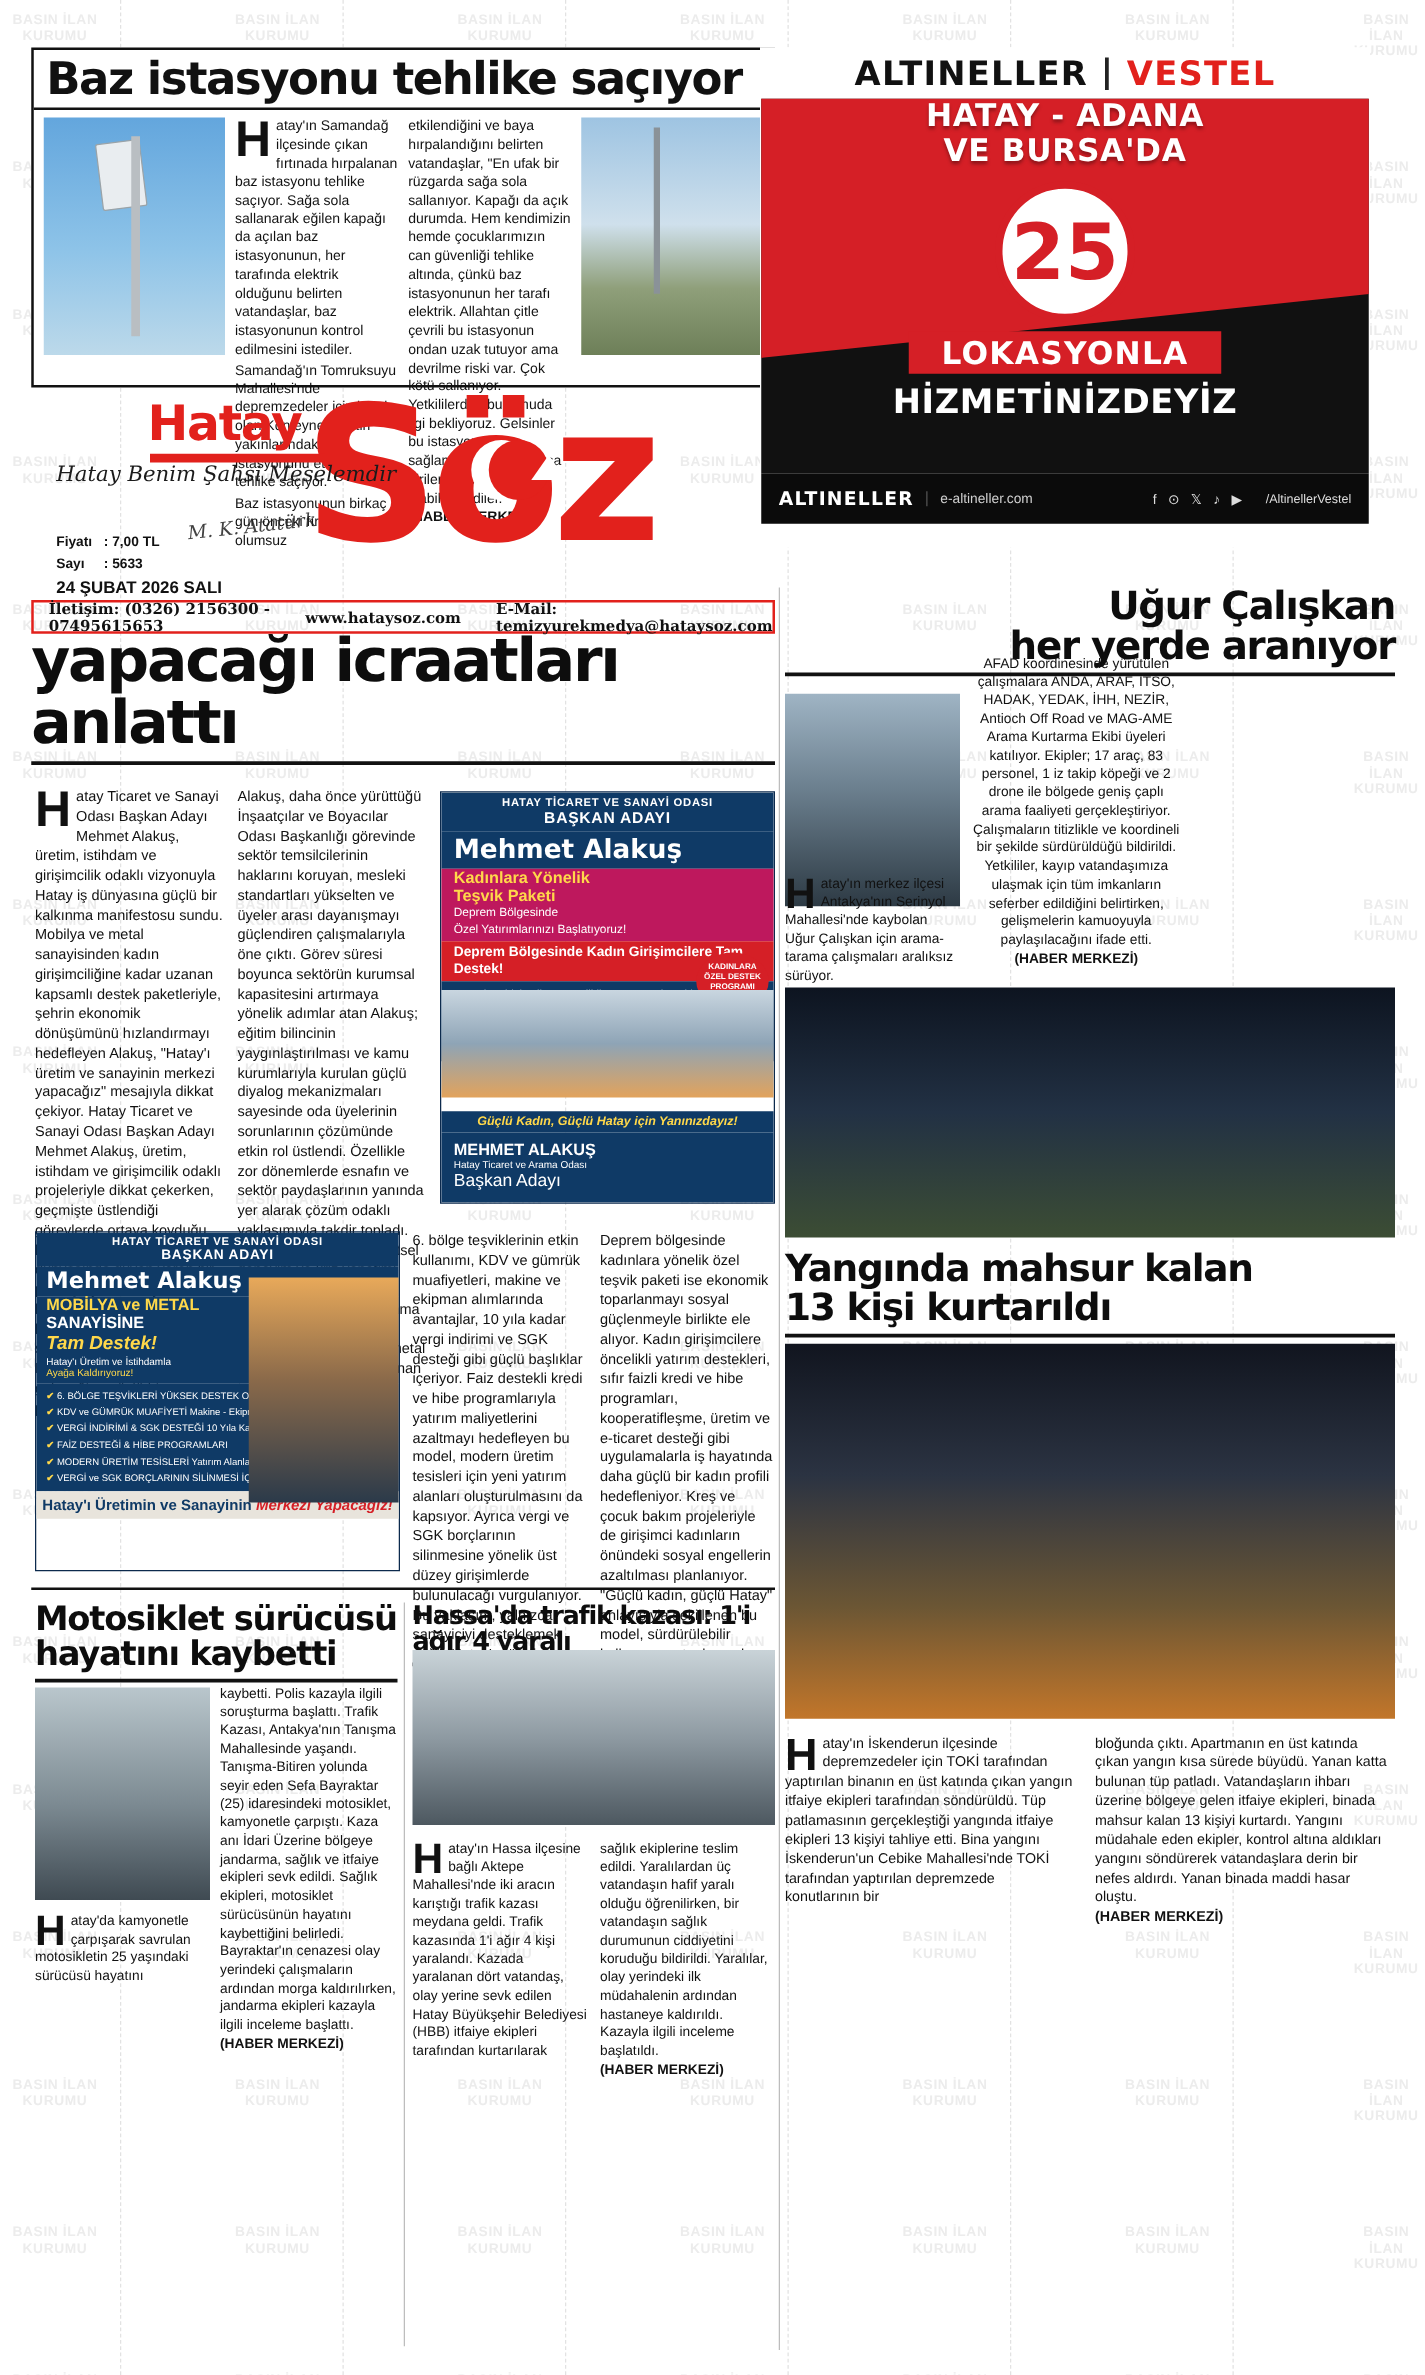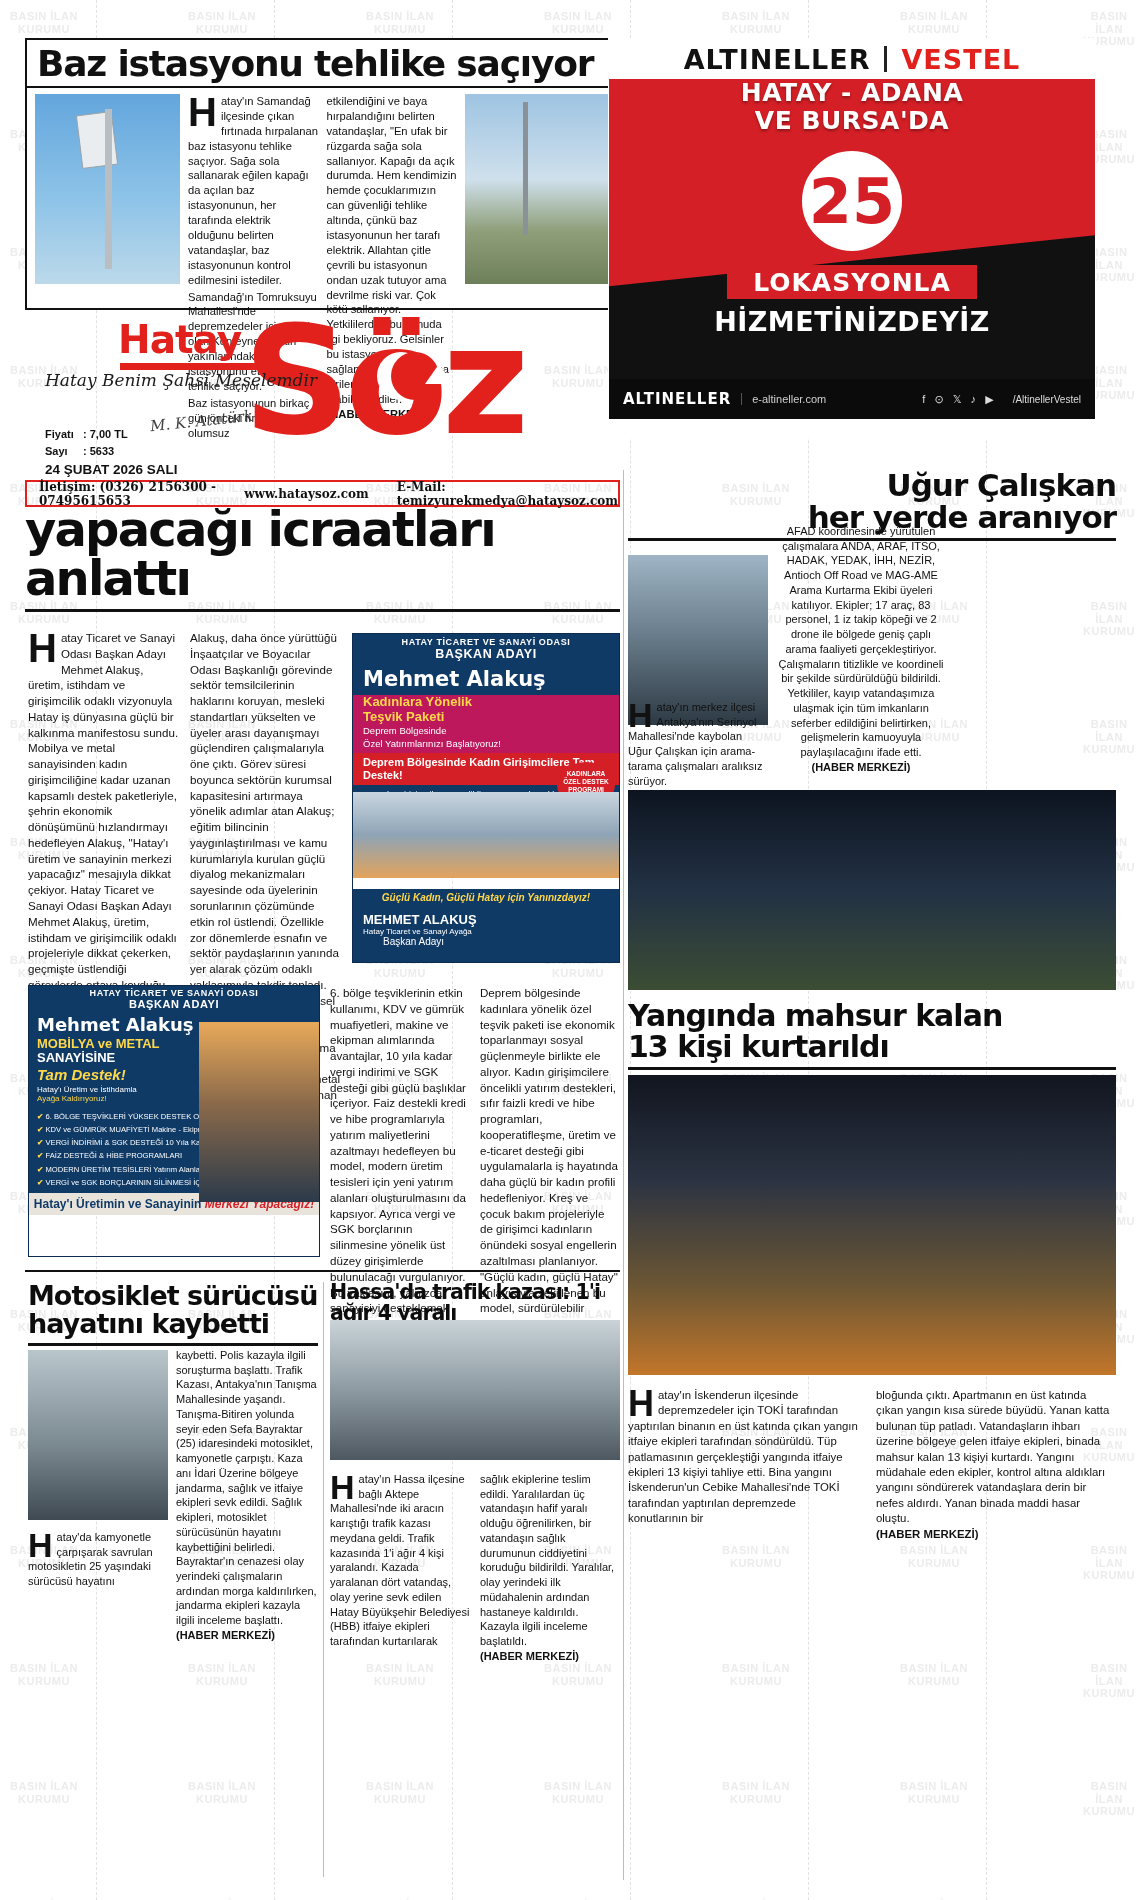--- a/index.html
+++ b/index.html
@@ -711,22 +711,22 @@
     <div style="position:absolute;right:4px;top:128px;width:58px;height:46px;border-radius:50%;background:#d51f26;color:#fff;font-size:6.5px;font-weight:bold;text-align:center;padding-top:8px;line-height:1.25;">
       <span>KADINLARA</span><br>
       <span>ÖZEL</span>
       <span>DESTEK</span><br>
       <span>PROGRAMI</span>
     </div>
     <div style="position:absolute;left:0;bottom:84px;width:100%;height:86px;background:linear-gradient(180deg,#c9d6e0 0%,#8ea4b6 50%,#e2a35c 100%);"></div>
     <div style="position:absolute;left:0;bottom:56px;width:100%;background:#0f3a66;color:#ffd84a;font-weight:bold;font-size:10px;text-align:center;padding:3px 0;font-style:italic;">Güçlü Kadın, Güçlü Hatay için Yanınızdayız!</div>
     <div style="position:absolute;left:0;bottom:0;width:100%;height:56px;background:#0f3a66;color:#fff;padding:6px 0 0 10px;">
       <div style="font-size:13px;font-weight:bold;">MEHMET ALAKUŞ</div>
-      <div style="font-size:8px;">Hatay Ticaret ve Sanayi Ayağa</div>
-      <div style="font-size:10px;margin-left:20px;">Başkan Adayı</div>
+      <div style="font-size:8px;">Hatay Ticaret ve Arama Odası</div>
+      <div style="font-size:14px;">Başkan Adayı</div>
     </div>
   </div>
 
   <div class="htso-ad" style="left:28px;top:985px;width:292px;height:272px;position:absolute;">
     <div class="htso-top" style="padding:2px 0 3px;">
       <div class="l1">HATAY TİCARET VE SANAYİ ODASI</div>
       <div class="l2" style="font-size:11px">BAŞKAN ADAYI</div>
     </div>
     <div class="htso-name" style="font-size:18px;padding:1px 0 2px 8px;">Mehmet Alakuş</div>
     <div style="background:#0f3a66;padding:0 0 4px 8px;">

